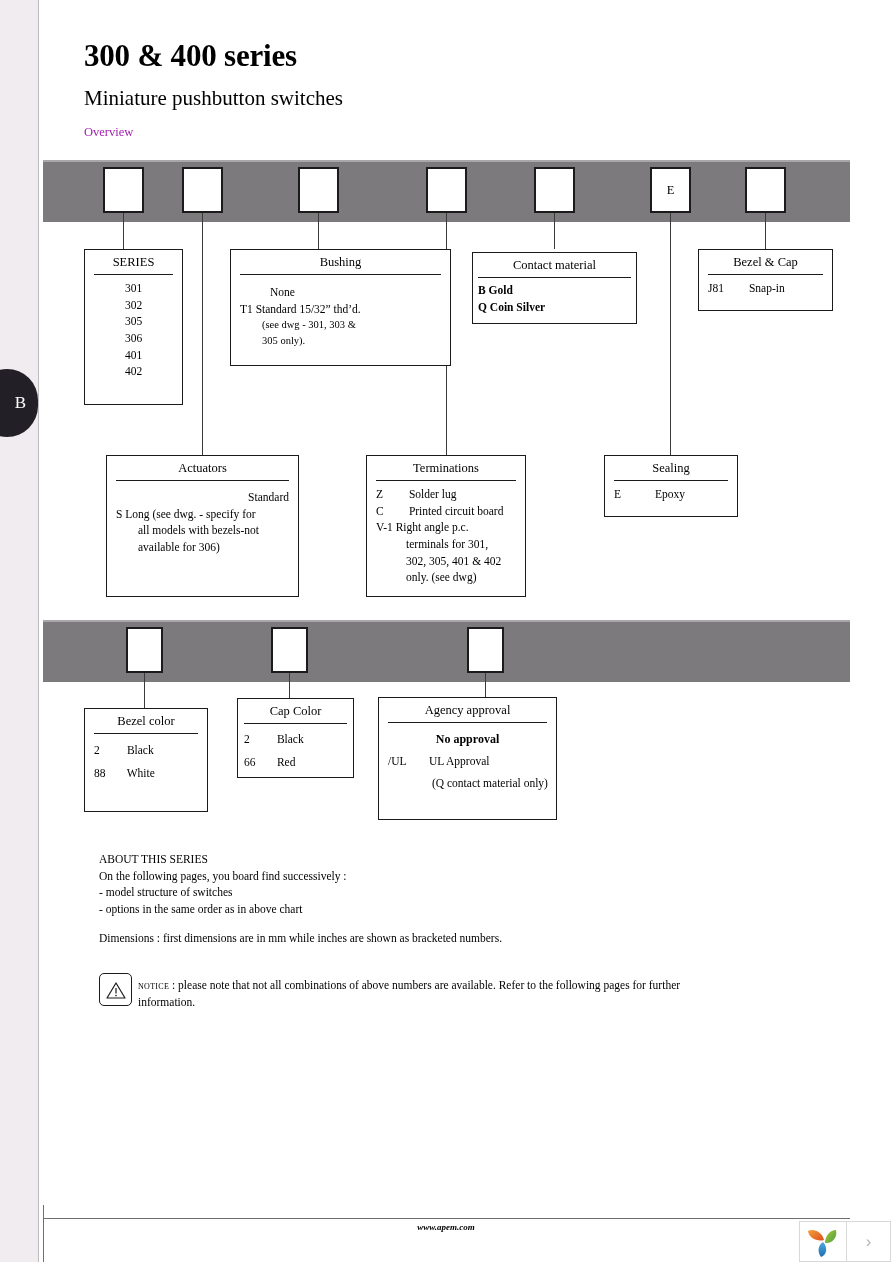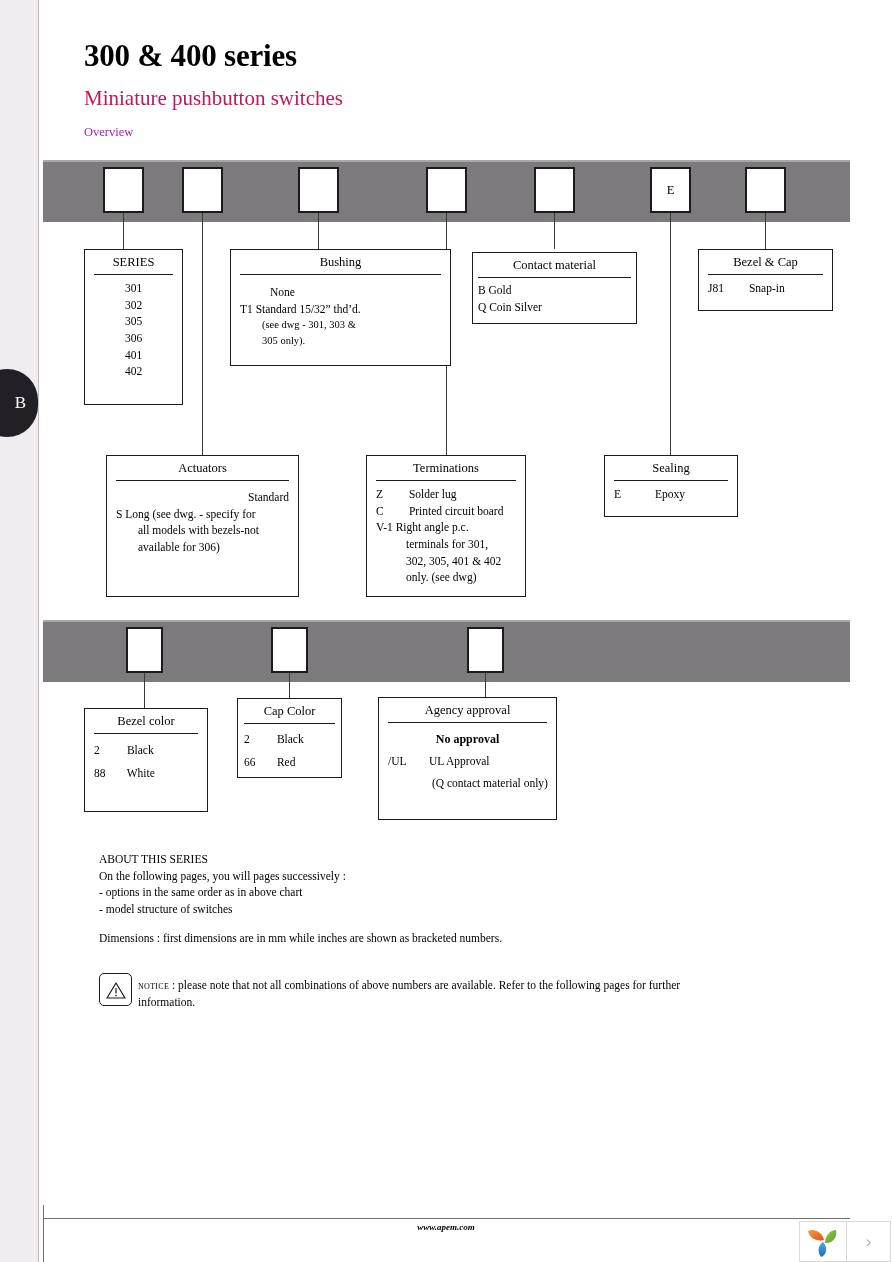--- a/index.html
+++ b/index.html
@@ -54,21 +54,21 @@
     font-size: 31px;
     font-weight: bold;
     letter-spacing: -0.2px;
     color: #000;
   }
   .subtitle {
     position: absolute;
     left: 84px;
     top: 86px;
     font-size: 21px;
-    color: #be185d;
+    color: #000000;
   }
   .overview {
     position: absolute;
     left: 84px;
     top: 125px;
     font-size: 12.5px;
     color: #a21caf;
   }
   
   .gray-bar {
@@ -299,21 +299,21 @@
       <span class="row ind3" style="padding-top:4px;">None</span>
       <span class="row">T1 Standard 15/32” thd’d.</span>
       <span class="row ind1" style="font-size:10.5px;">(see dwg - 301, 303 &amp;</span>
       <span class="row ind1" style="font-size:10.5px;">305 only).</span>
     </div>
   </div>
 
   <div class="opt-box" style="left:472px; top:252px; width:165px; height:72px;">
     <div class="opt-head">Contact material</div>
     <div class="opt-rule" style="margin:0 5px 4px 5px;"></div>
-    <div class="opt-body" style="padding:0 5px;">
+    <div class="opt-body" style="padding:0 5px;font-weight:bold;">
       <span class="row">
         <span>B</span>
         <span>Gold</span>
       </span>
       <span class="row">
         <span>Q</span>
         <span>Coin Silver</span>
       </span>
     </div>
   </div>
@@ -394,21 +394,21 @@
         <span class="code-col">2</span>
         <span>Black</span>
       </span>
       <span class="row">
         <span class="code-col">88</span>
         <span>White</span>
       </span>
     </div>
   </div>
 
-  <div class="opt-box" style="left:237px; top:698px; width:105px; height:80px;">
+  <div class="opt-box" style="left:237px; top:698px; width:117px; height:80px;">
     <div class="opt-head">Cap Color</div>
     <div class="opt-rule" style="margin:0 6px 4px 6px;"></div>
     <div class="opt-body" style="padding:0 6px; line-height:2.0;">
       <span class="row">
         <span class="code-col">2</span>
         <span>Black</span>
       </span>
       <span class="row">
         <span class="code-col">66</span>
         <span>Red</span>
@@ -424,23 +424,23 @@
       <span class="row">
         <span class="code-col-wide">/UL</span>
         <span>UL Approval</span>
       </span>
       <span class="row ind2">(Q contact material only)</span>
     </div>
   </div>
 
   <div class="about">
     <div>ABOUT THIS SERIES</div>
-    <div>On the following pages, you will pages successively :</div>
+    <div>On the following pages, you board find successively :</div>
+    <div>- model structure of switches</div>
     <div>- options in the same order as in above chart</div>
-    <div>- model structure of switches</div>
     <div class="gap"></div>
     <div>Dimensions : first dimensions are in mm while inches are shown as bracketed numbers.</div>
   </div>
 
   <div class="notice-wrap">
     <div class="notice-icon">
       <svg width="22" height="20" viewBox="0 0 22 20" aria-hidden="true">
         <polygon points="11,3 20,18 2,18" fill="none" stroke="#1b1b1b" stroke-width="1.2" stroke-linejoin="round"></polygon>
         <line x1="11" y1="8" x2="11" y2="13.5" stroke="#1b1b1b" stroke-width="1.2"></line>
         <circle cx="11" cy="15.6" r="0.8" fill="#1b1b1b"></circle>

